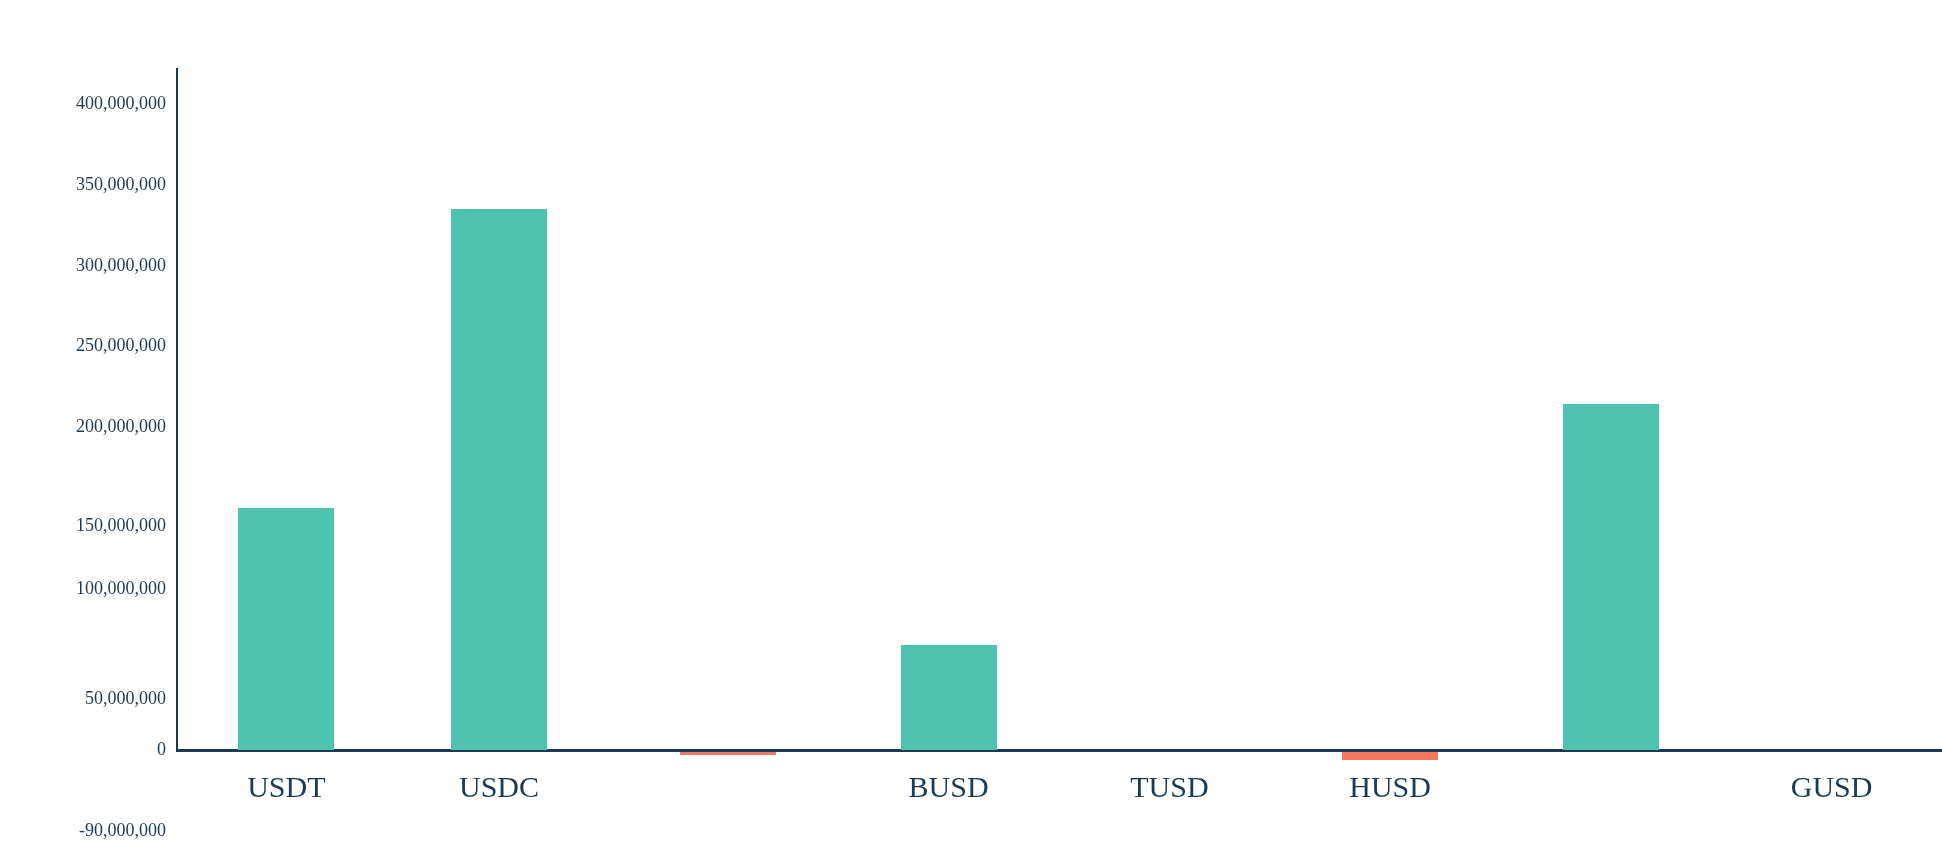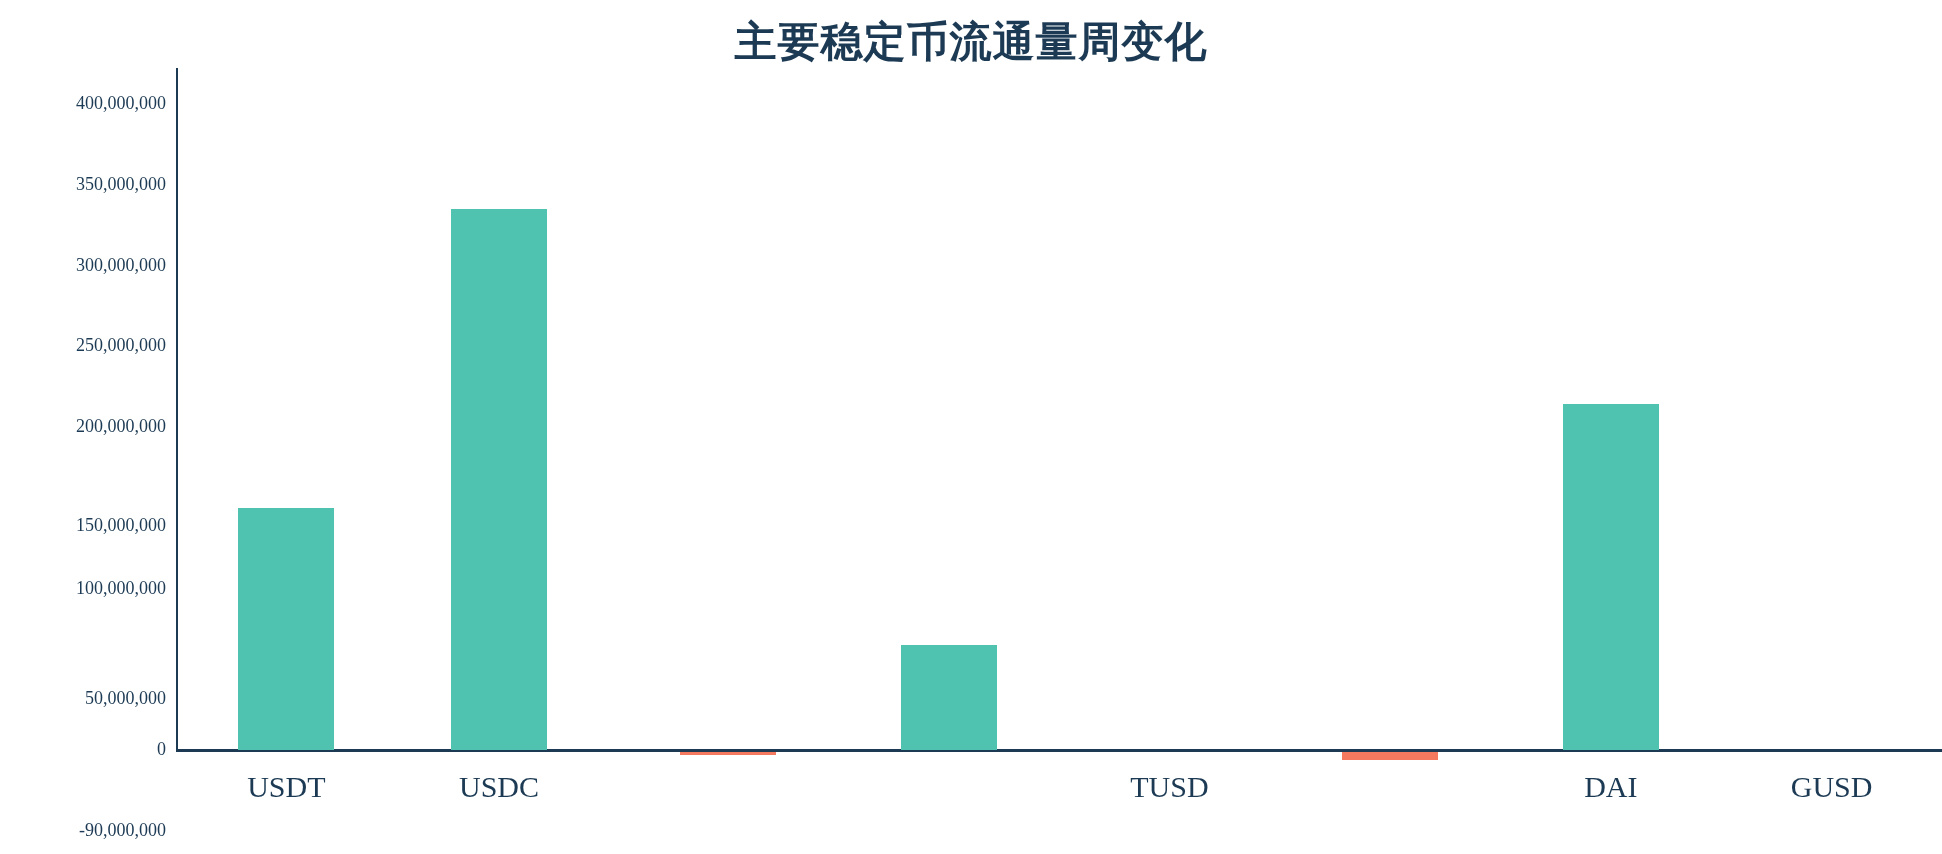--- a/index.html
+++ b/index.html
@@ -100,21 +100,20 @@
     color: #1c3a54;
     line-height: 34px;
     white-space: nowrap;
   }
 </style>
 </head>
 <body>
 
 <div class="figure">
 
-  <div class="chart-title">主要稳定币流通量周变化</div>
 
   <div id="ytick-layer">
       <div class="ytick" style="top: 91px;">400,000,000</div>
       <div class="ytick" style="top: 171.75px;">350,000,000</div>
       <div class="ytick" style="top: 252.5px;">300,000,000</div>
       <div class="ytick" style="top: 333.25px;">250,000,000</div>
       <div class="ytick" style="top: 414px;">200,000,000</div>
       <div class="ytick" style="top: 513px;">150,000,000</div>
       <div class="ytick" style="top: 575.5px;">100,000,000</div>
       <div class="ytick" style="top: 686px;">50,000,000</div>
@@ -132,30 +131,31 @@
         </div>
         <div class="bar-group" style="left: 275px; width: 96px;">
           <div class="bar positive" style="height: 541.025px; top: 208.975px; background-color: rgb(79, 195, 176);"></div>
           <div class="xtick-label">USDC</div>
         </div>
         <div class="bar-group" style="left: 503.875px; width: 96px;">
           <div class="bar negative" style="height: 3px; top: 752px; background-color: rgb(244, 121, 95);"></div>
         </div>
         <div class="bar-group" style="left: 724.625px; width: 96px;">
           <div class="bar positive" style="height: 104.975px; top: 645.025px; background-color: rgb(79, 195, 176);"></div>
+          <div class="xtick-label">BUSD</div>
         </div>
         <div class="bar-group" style="left: 945.375px; width: 96px;">
           <div class="xtick-label">TUSD</div>
         </div>
         <div class="bar-group" style="left: 1166.12px; width: 96px;">
           <div class="bar negative" style="height: 8.075px; top: 752px; background-color: rgb(244, 121, 95);"></div>
+          <div class="xtick-label">HUSD</div>
         </div>
         <div class="bar-group" style="left: 1386.88px; width: 96px;">
           <div class="bar positive" style="height: 345.61px; top: 404.39px; background-color: rgb(79, 195, 176);"></div>
-          <div class="xtick-label">DAI</div>
         </div>
         <div class="bar-group" style="left: 1607.62px; width: 96px;">
           <div class="xtick-label">GUSD</div>
         </div>
       </div>
   </div>
 
 </div>
 
 </body></html>

